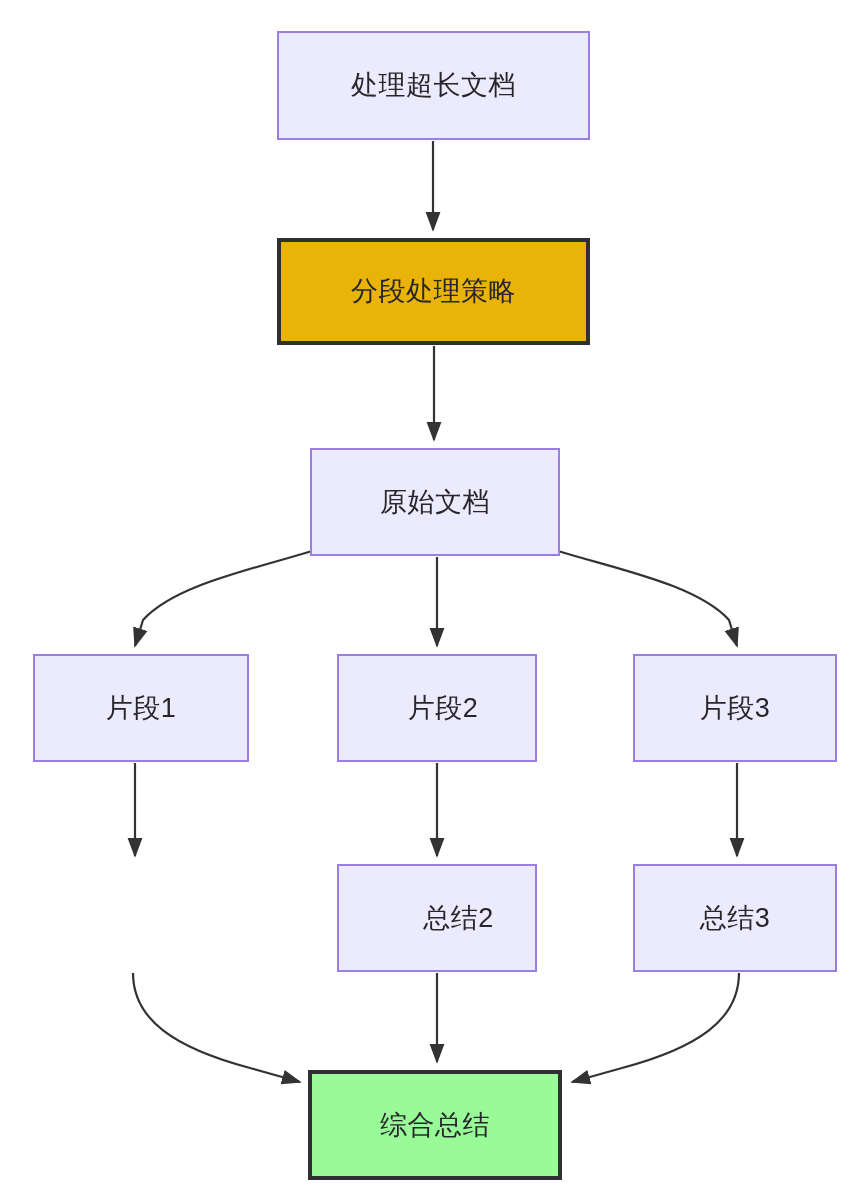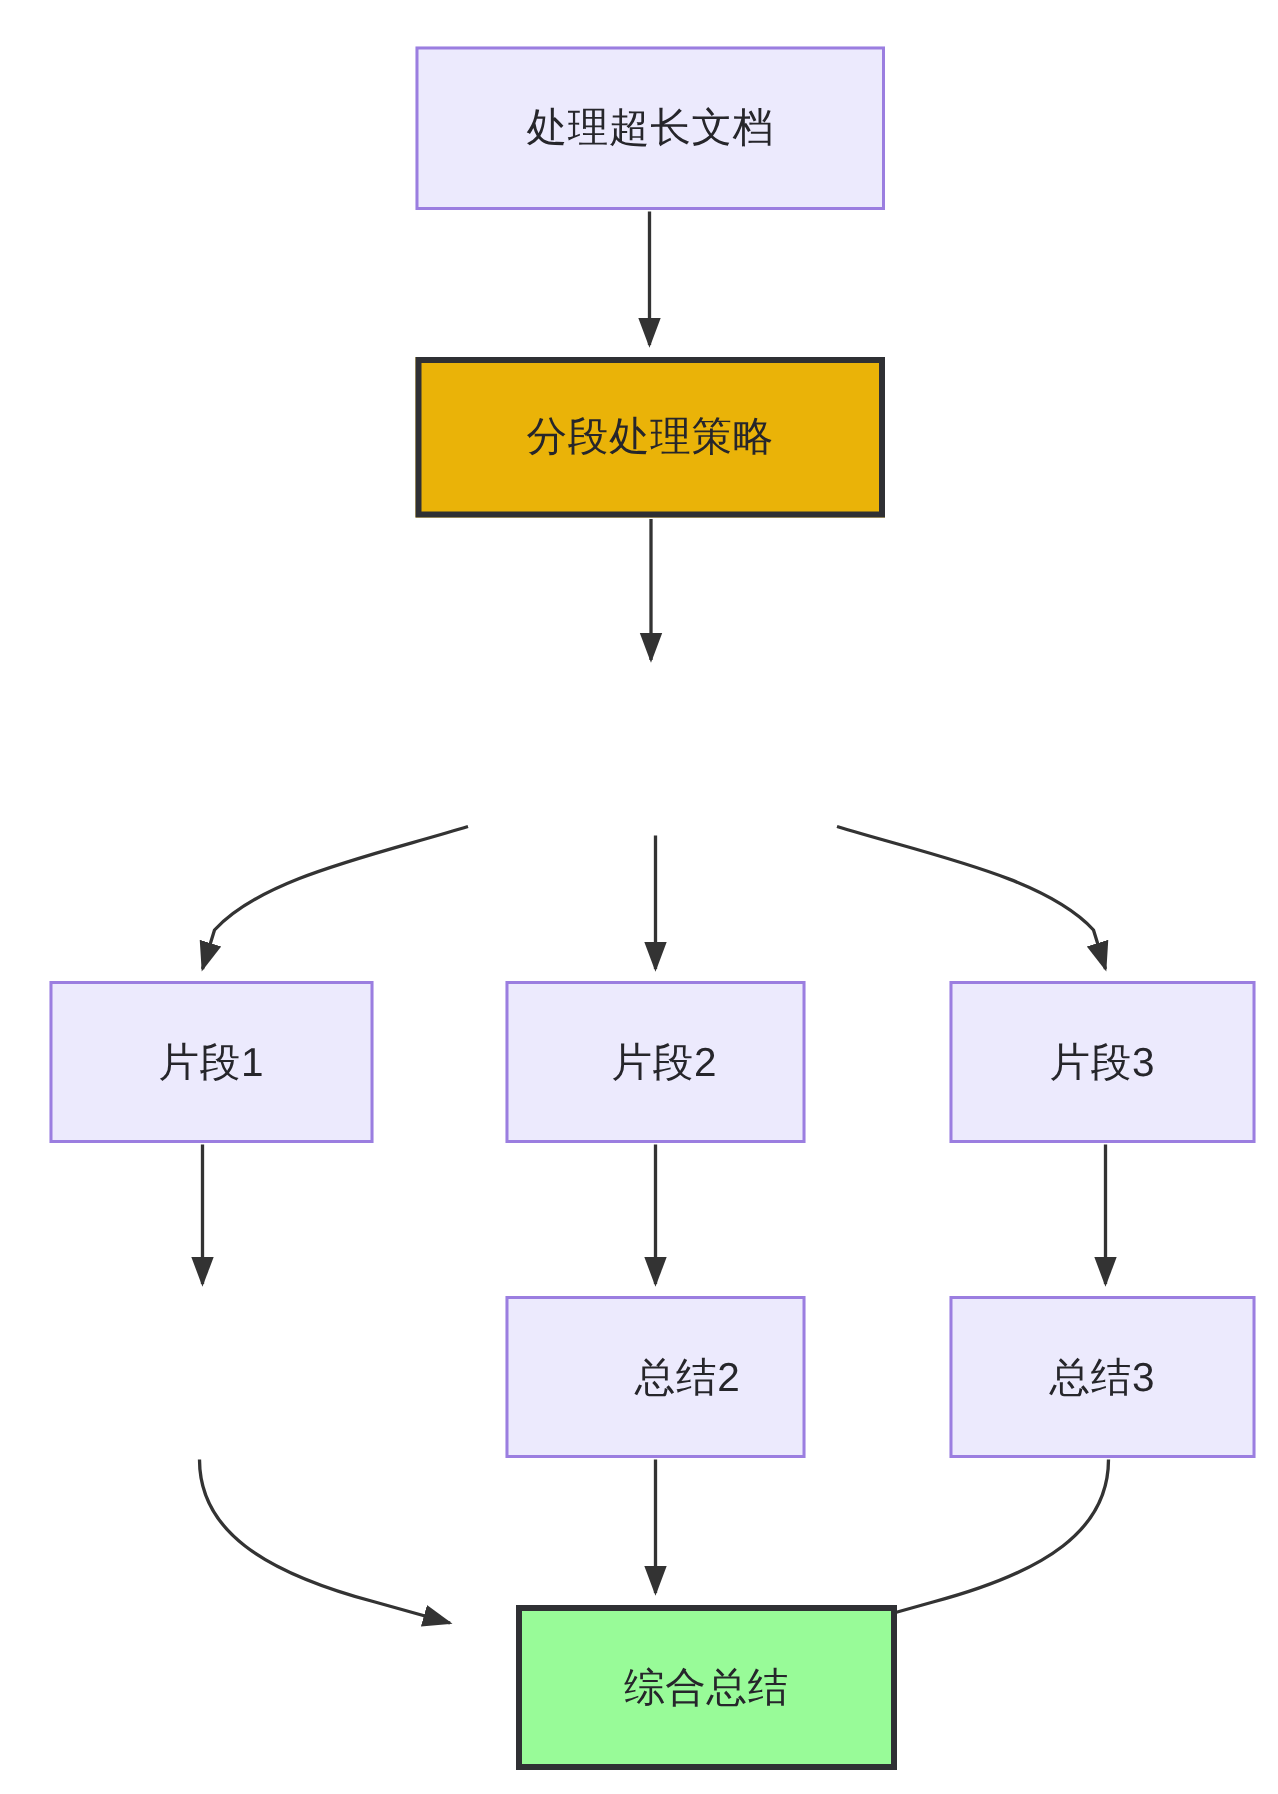--- a/index.html
+++ b/index.html
@@ -52,21 +52,20 @@
     border: 4px solid #2f3034;
     color: #26262b;
     font-size: 27px;
   }
   
   .node.style-success {
     background: #98FB98;
     border: 4px solid #2f3034;
     color: #26262b;
     font-size: 27px;
-    margin-left: 36px;
   }
 </style>
 </head>
 <body>
 
 <div id="diagram-canvas">
 
   <svg id="edge-layer" viewBox="0 0 852 1196" width="852" height="1196" xmlns="http://www.w3.org/2000/svg">
     <defs>
       <marker id="arrowhead" markerWidth="10" markerHeight="10" refX="8.2" refY="4" orient="auto" markerUnits="strokeWidth">
@@ -98,20 +97,23 @@
   </svg>
 
   <div class="node style-normal" style="left:277px; top:31px; width:313px; height:109px;">
     <span class="node-label">处理超长文档</span>
   </div>
 
   <div class="node style-highlight" style="left:277px; top:238px; width:313px; height:107px;">
     <span class="node-label">分段处理策略</span>
   </div>
 
+  <div class="node style-normal" style="left:310px; top:448px; width:250px; height:108px;">
+    <span class="node-label">原始文档</span>
+  </div>
 
   <div class="node style-normal" style="left:33px; top:654px; width:216px; height:108px;">
     <span class="node-label">片段1</span>
   </div>
 
   <div class="node style-normal" style="left:337px; top:654px; width:200px; height:108px;padding-left:12px;">
     <span class="node-label">片段2</span>
   </div>
 
   <div class="node style-normal" style="left:633px; top:654px; width:204px; height:108px;">

